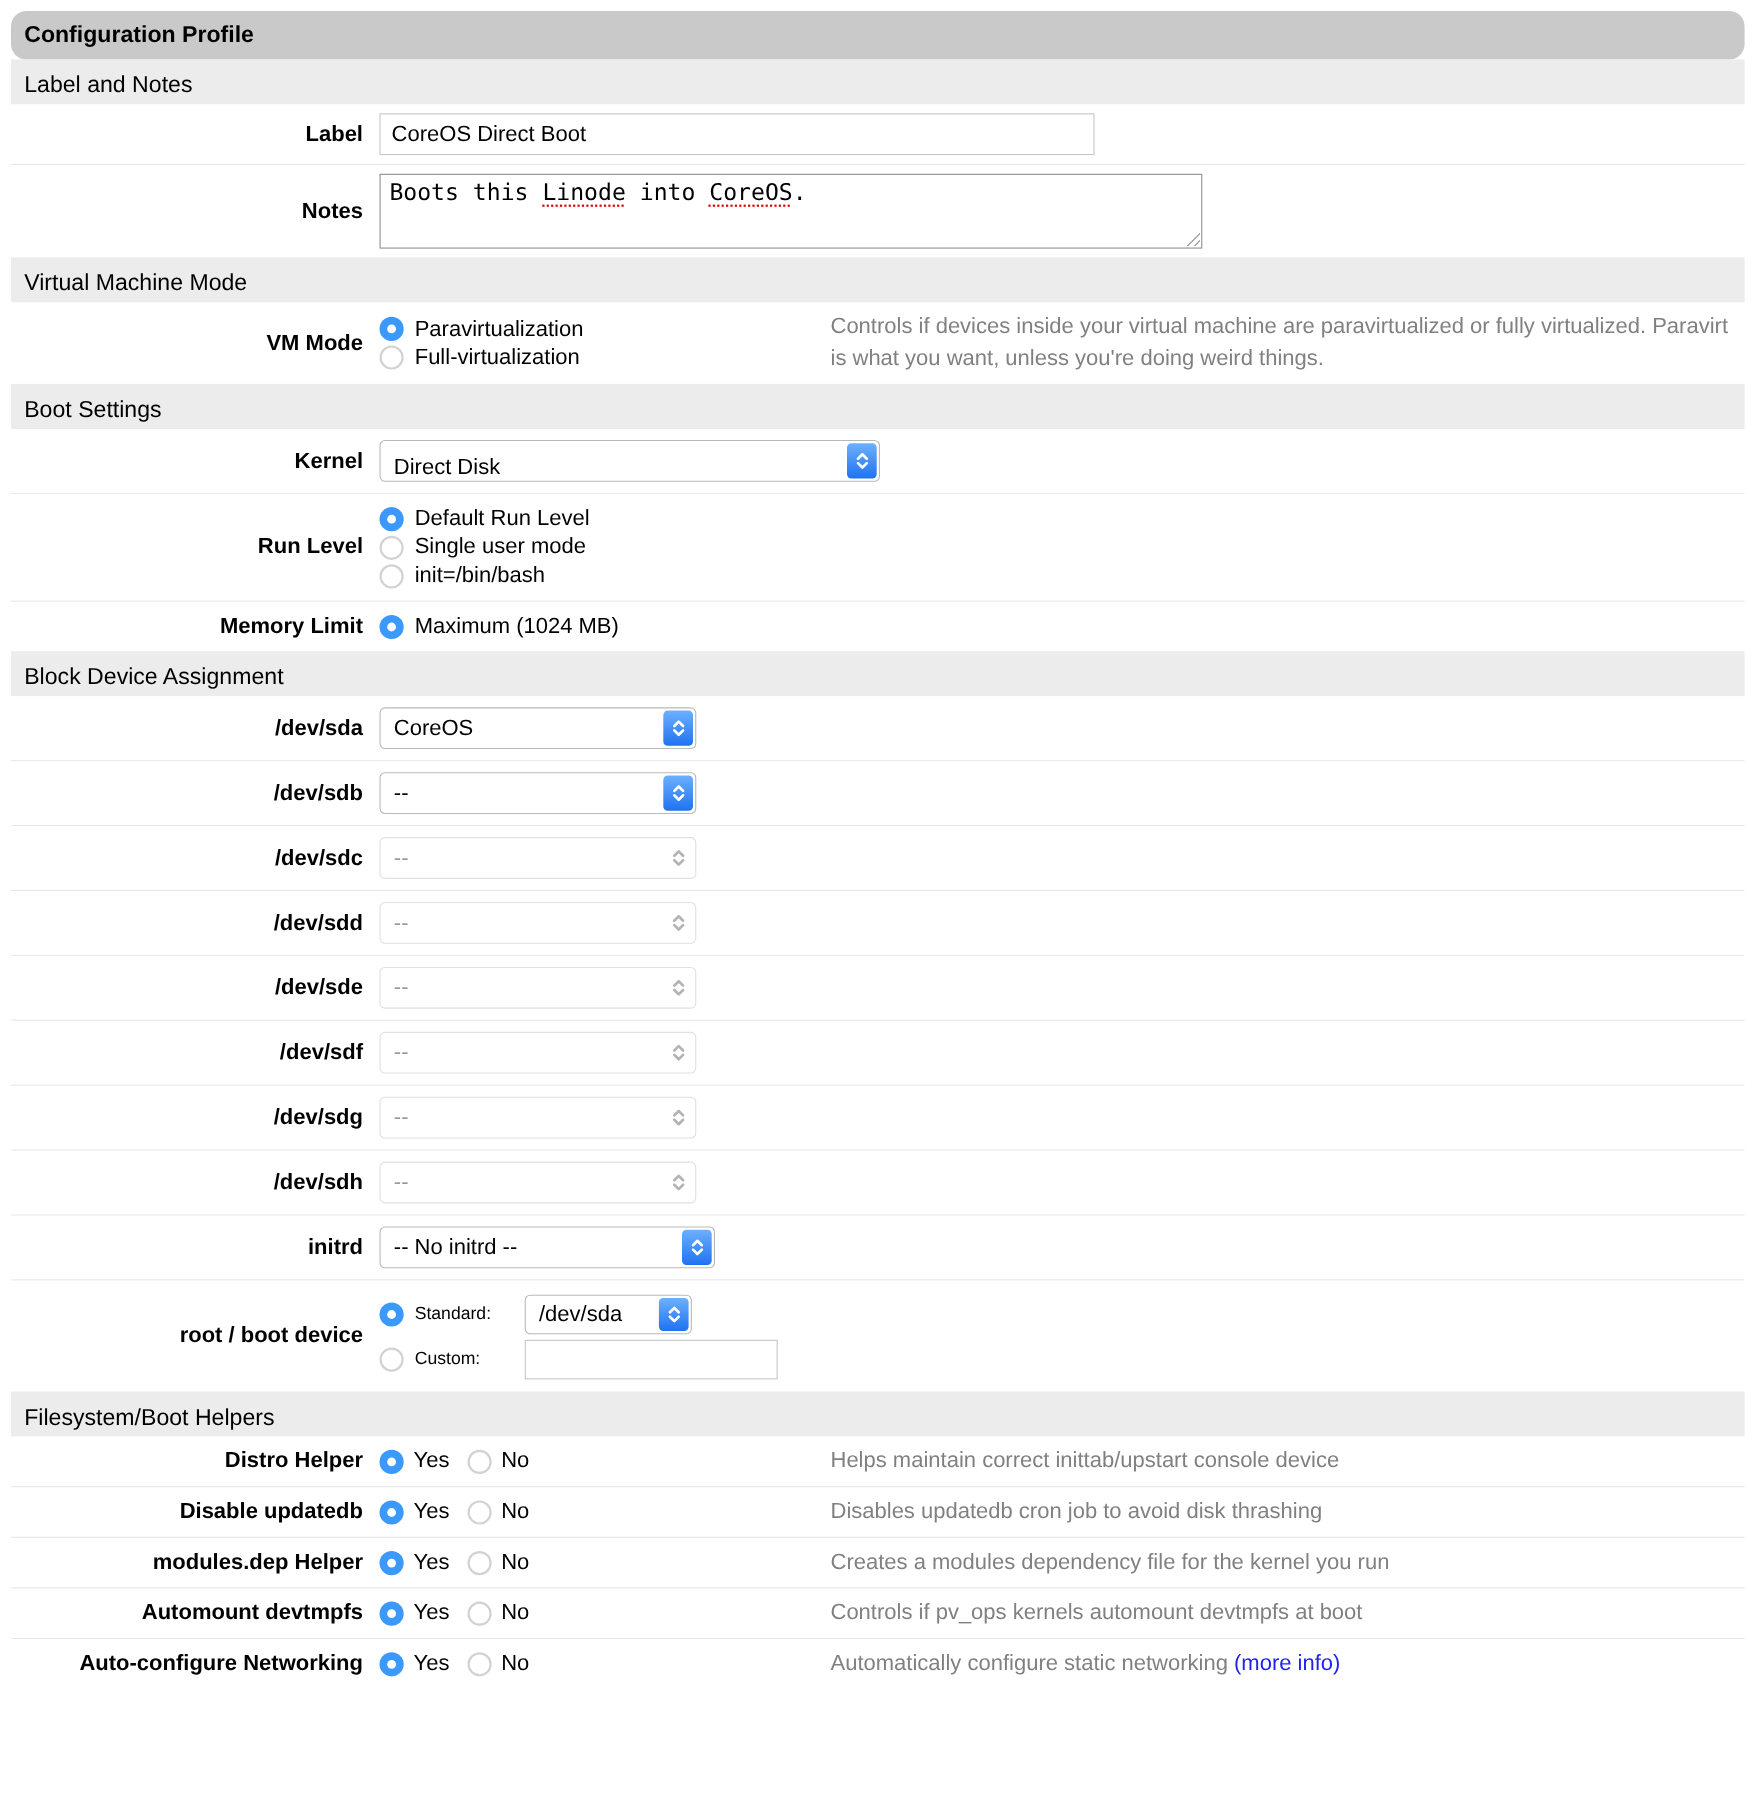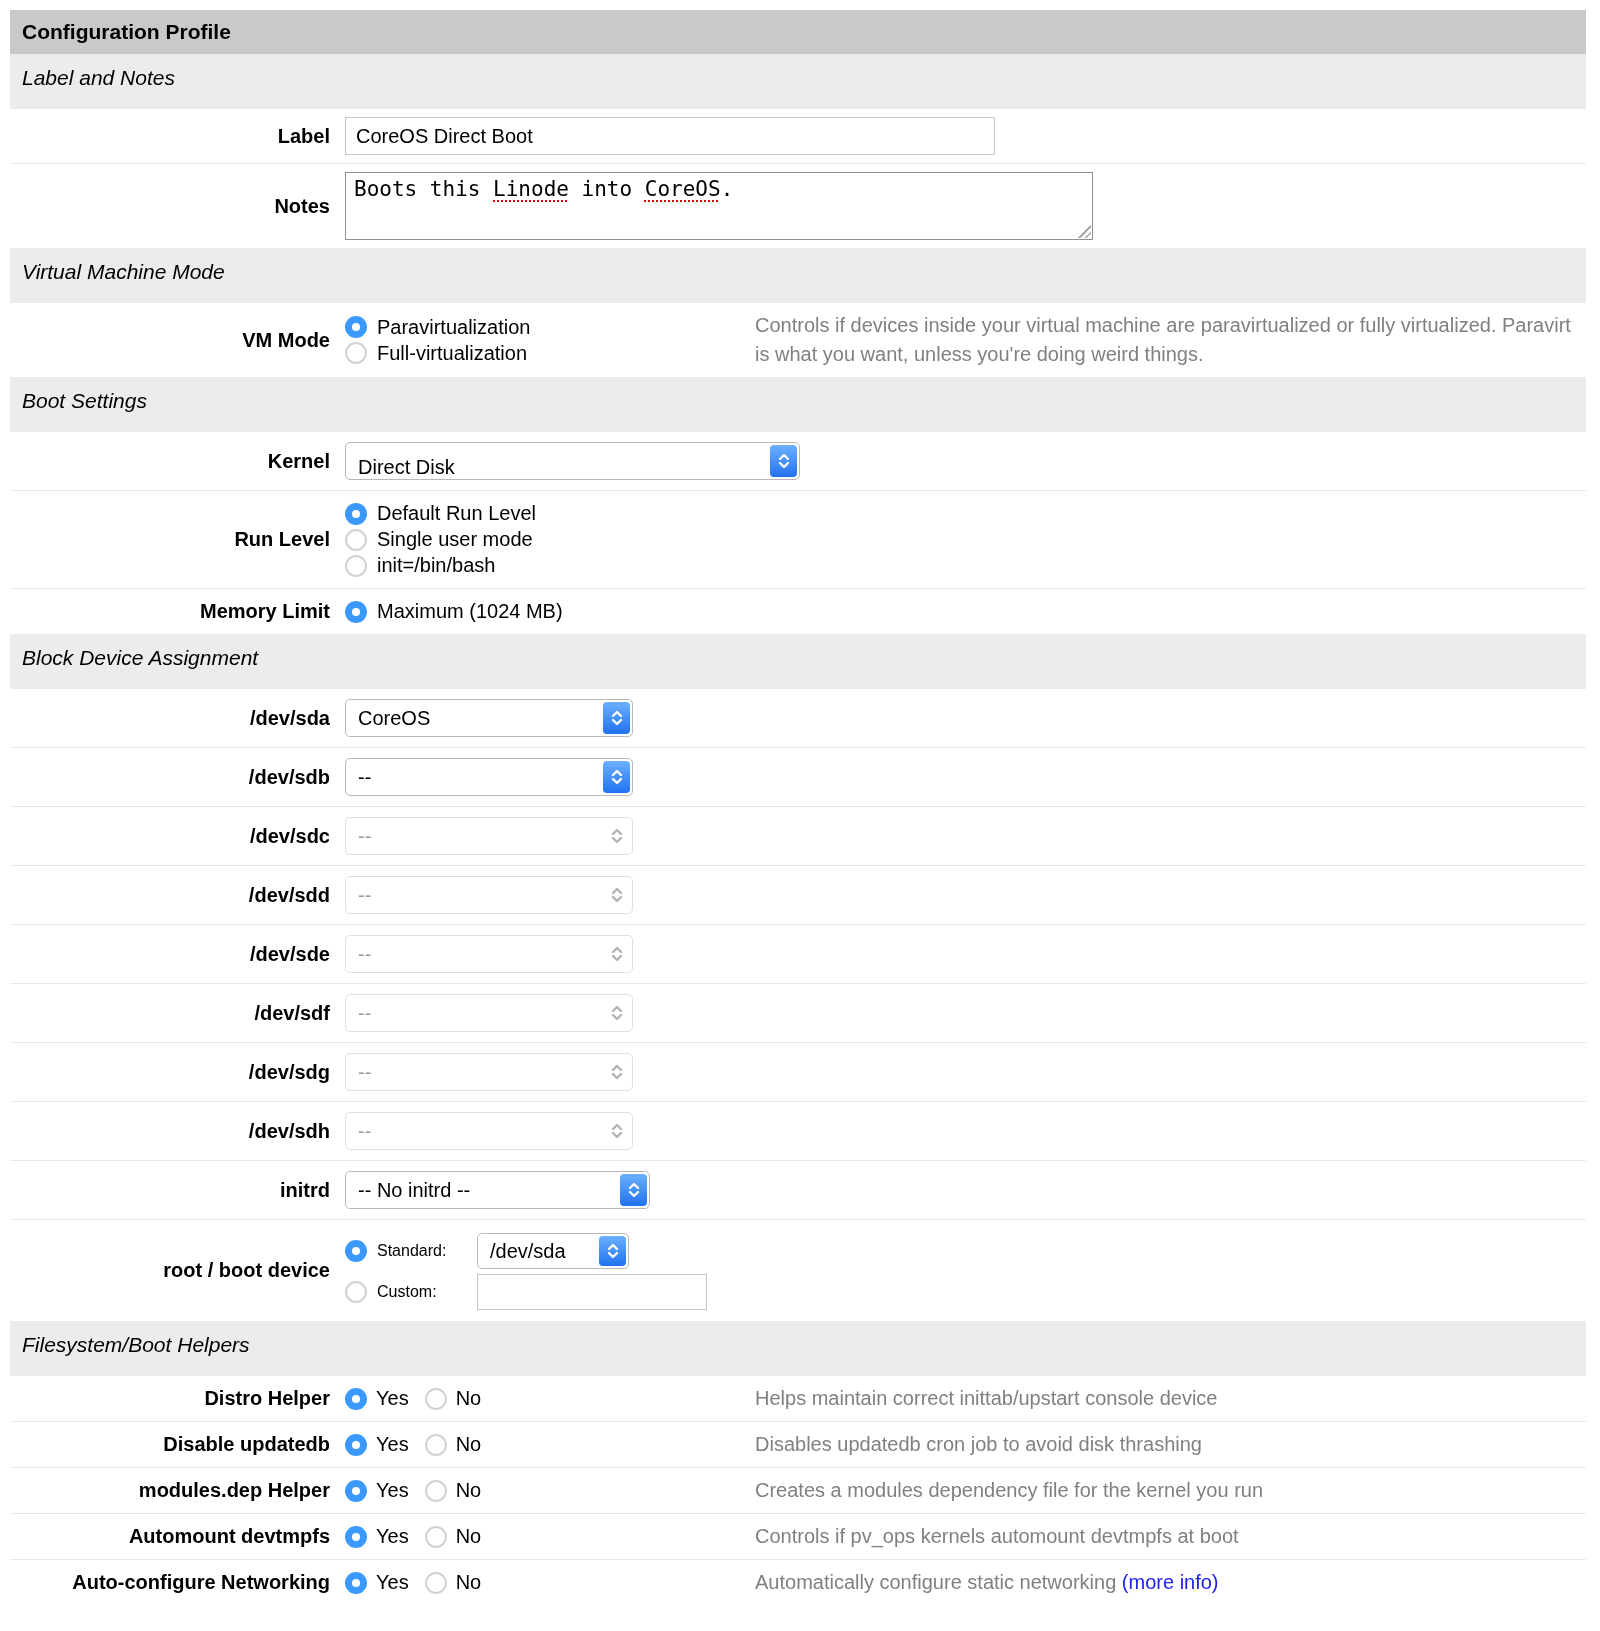--- a/index.html
+++ b/index.html
@@ -10,26 +10,26 @@
     width: 1600px;
     min-height: 1631px;
   }
   .profile-table { margin: 10px 14px 0 10px; }
 
   .table-header {
     background: #c9c9c9;
     font-size: 21px;
     font-weight: bold;
     padding: 10px 12px;
+    border-radius: 14px;
   }
   .section-header {
     background: #ececec;
     font-size: 21px;
-    padding: 12px 12px 19px 12px;
-    font-style: italic;
+    padding: 12px 12px 5px 12px;
   }
 
   .form-row {
     display: flex;
     align-items: center;
     padding: 8px 0;
     background: #fff;
   }
   .form-row + .form-row { border-top: 1px solid #e8e8e8; }
 

